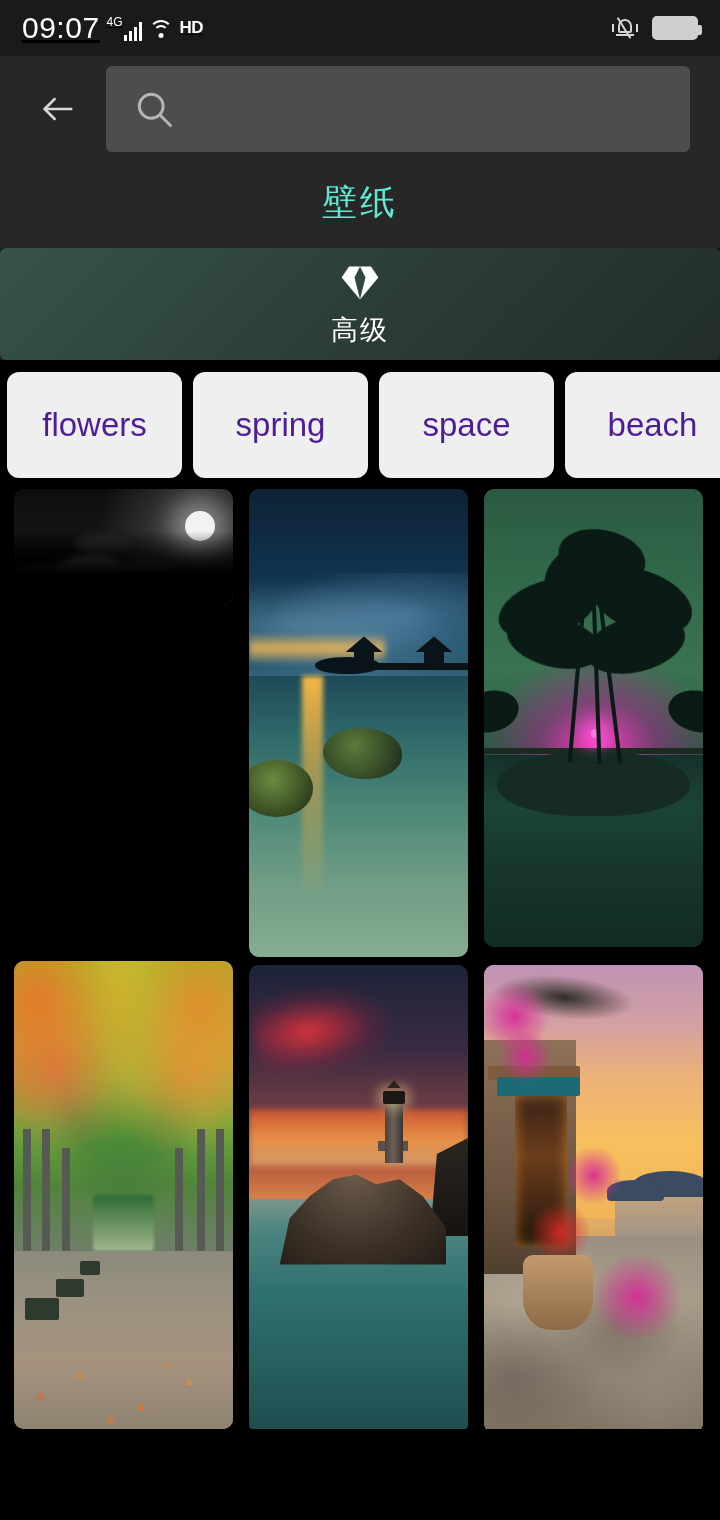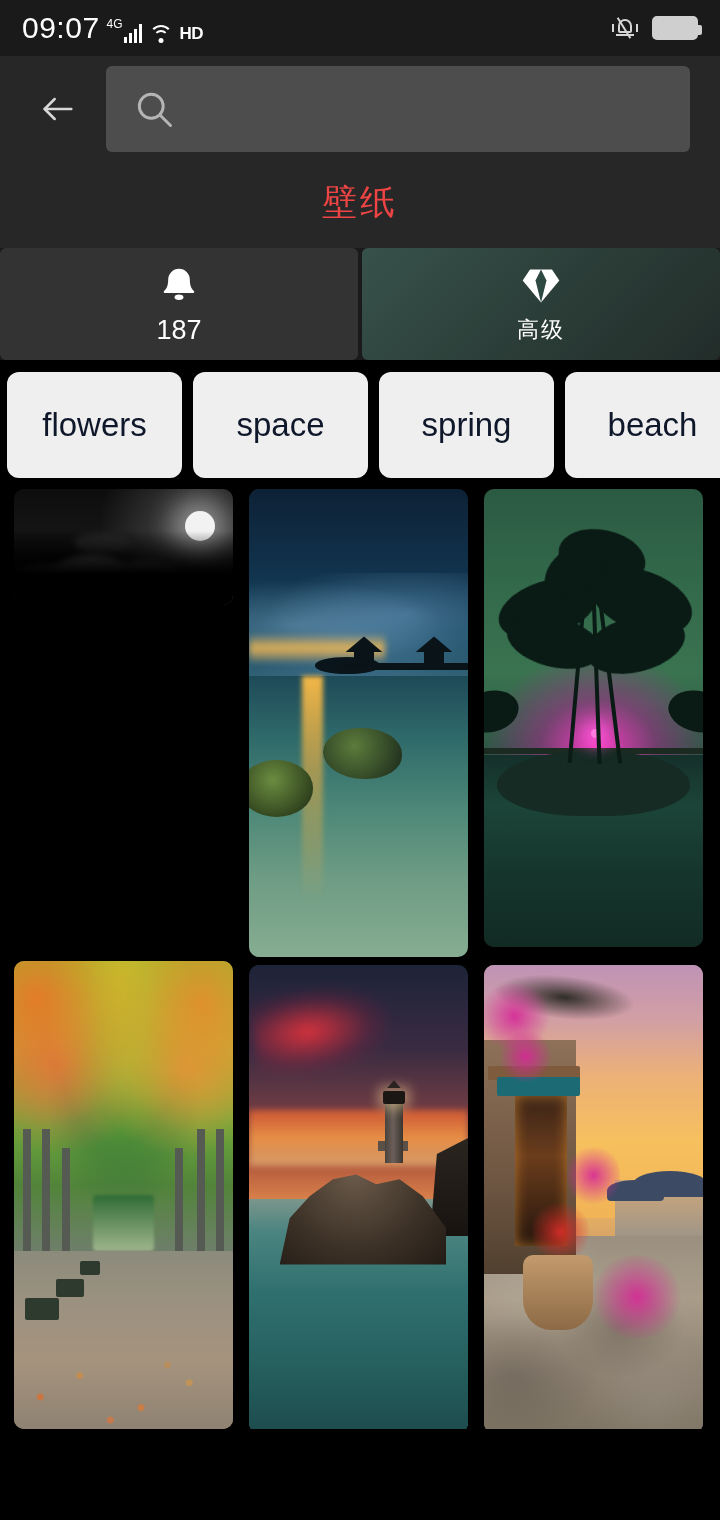--- a/index.html
+++ b/index.html
@@ -10,21 +10,21 @@
     overflow:hidden;
   }
   .screen { position:relative; width:720px; height:1520px; background:#000; }
 
   
   .statusbar {
     height:56px; background:#1a1a1a;
     display:flex; align-items:center; justify-content:space-between;
     padding:0 22px;
   }
-  .sb-left { display:flex; align-items:flex-end; gap:7px; }
+  .sb-left { display:flex; align-items:center; gap:7px;text-decoration:underline; }
   .sb-time { color:#fff; font-size:30px; letter-spacing:.5px; line-height:1; }
   .sb-4g { display:flex; align-items:flex-end; gap:1px; }
   .sb-4g-label { color:#fff; font-size:12px; line-height:1; margin-bottom:13px; }
   .bars { display:flex; align-items:flex-end; gap:2px; height:20px; }
   .bars i { width:3px; background:#fff; display:block; }
   .bars i:nth-child(1){height:6px}
   .bars i:nth-child(2){height:10px}
   .bars i:nth-child(3){height:14px}
   .bars i:nth-child(4){height:19px}
   .wifi { position:relative; width:24px; height:20px; }
@@ -56,40 +56,40 @@
   .backbtn svg { width:40px; height:40px; }
   .searchbox {
     flex:1; height:86px; margin-left:20px; background:#4d4d4d; border-radius:6px;
     display:flex; align-items:center; padding:0 26px; position:relative;
   }
   .searchtext { color:#c5c5c5; font-size:33px; flex:1; }
   .searchicon svg { width:44px; height:44px; display:block; }
 
   
   .titlebar { background:#272727; text-align:center; padding:18px 0 22px; }
-  .title { color:#ef4444; font-size:35px; letter-spacing:3px; }
+  .title { color:#5eead4; font-size:35px; letter-spacing:3px; }
 
   
   .tabs { background:#1a1a1a; display:flex; gap:4px; padding:0; }
   .tab {
     flex:1; height:112px; background:#333333; border-radius:6px;
     display:flex; flex-direction:column; align-items:center; justify-content:center; gap:6px;
     cursor:pointer;
   }
   .tab.selected { background:#6b6b6b; }
   .tab.premium { background:linear-gradient(135deg,#37524b 0%,#2b3c37 55%,#222d2a 100%); }
   .tab-icon { height:46px; display:flex; align-items:center; justify-content:center; }
   .tab-icon svg { width:44px; height:44px; }
   .tab-label { color:#fff; font-size:27px; }
-  .tab.premium .tab-label { font-size:22px; letter-spacing:2px }
+  .tab.premium .tab-label { font-size:27px; letter-spacing:2px }
 
   
   .chips { display:flex; gap:11px; padding:12px 7px 11px 7px; background:#000; overflow:hidden; }
   .chip {
-    background:#efefef; color:#0f172a; border-radius:12px;
+    background:#efefef; color:#4c1d95; border-radius:12px;
     height:106px; min-width:175px; padding:0 34px;
     display:flex; align-items:center; justify-content:center;
     font-size:33px; white-space:nowrap; cursor:pointer; flex:0 0 auto;
   }
 
   
   .grid { position:relative; padding:0 14px; height:940px; overflow:hidden; }
   .col { position:absolute; width:219px; }
   .col1 { left:14px } .col2 { left:249px } .col3 { left:484px }
   .card { border-radius:10px; overflow:hidden; position:relative; background:#0a0a0a; }
@@ -312,46 +312,37 @@
   </div>
 
   <div class="titlebar">
     <div class="title">壁纸</div>
   </div>
 
   <div class="tabs">
 
 
 
-    <div class="tab">
-      <span class="tab-icon">
-        <svg viewBox="0 0 24 24" fill="#fff">
-          <path d="M12 2.6a5.9 5.9 0 00-5.9 5.9c0 4.2-1.5 5.6-2.3 6.4-.3.3-.1.9.4.9h15.6c.5 0 .7-.6.4-.9-.8-.8-2.3-2.2-2.3-6.4A5.9 5.9 0 0012 2.6z"></path>
-          <ellipse cx="12" cy="18.2" rx="2.4" ry="1.5"></ellipse>
-        </svg>
-      </span>
-      <span class="tab-label">187</span>
-    </div>
 
 
     <div class="tab premium">
       <span class="tab-icon">
         <svg viewBox="0 0 24 24" fill="#fff">
           <path d="M6 3h12l4 6-10 12L2 9z"></path>
           <path d="M12 3l-3 6 3 12 3-12z" fill="#2e4842"></path>
         </svg>
       </span>
       <span class="tab-label">高级</span>
     </div>
   </div>
 
   <div class="chips">
     <div class="chip">flowers</div>
+    <div class="chip">spring</div>
     <div class="chip">space</div>
-    <div class="chip">spring</div>
     <div class="chip">beach</div>
   </div>
 
   <div class="grid">
 
     <div class="col col1">
       <div class="card" style="height:116px">
         <div class="ph art-moon">
           <span class="glow"></span>
             <span class="moon"></span>

